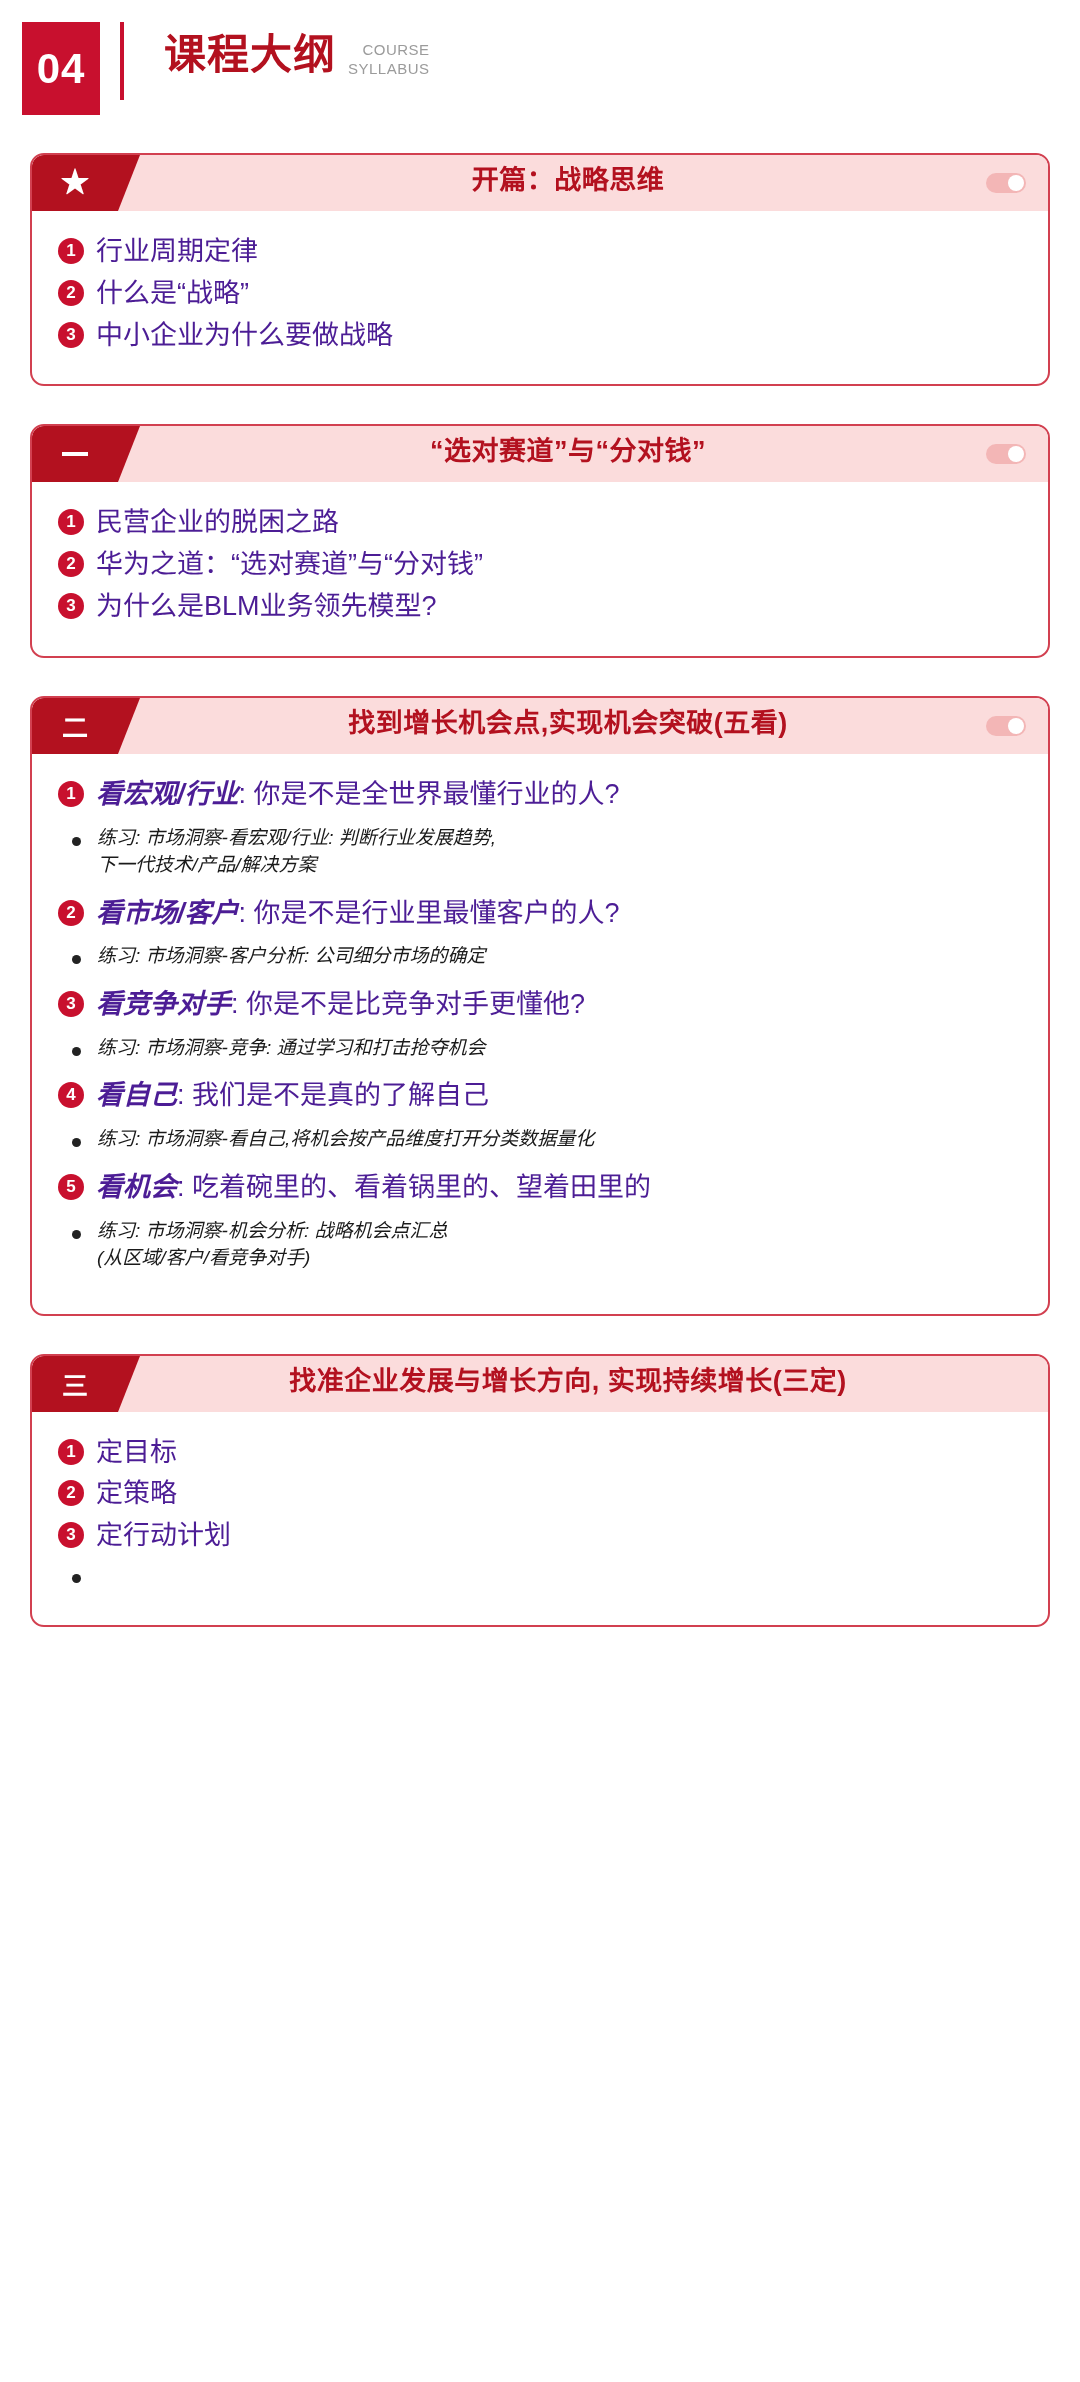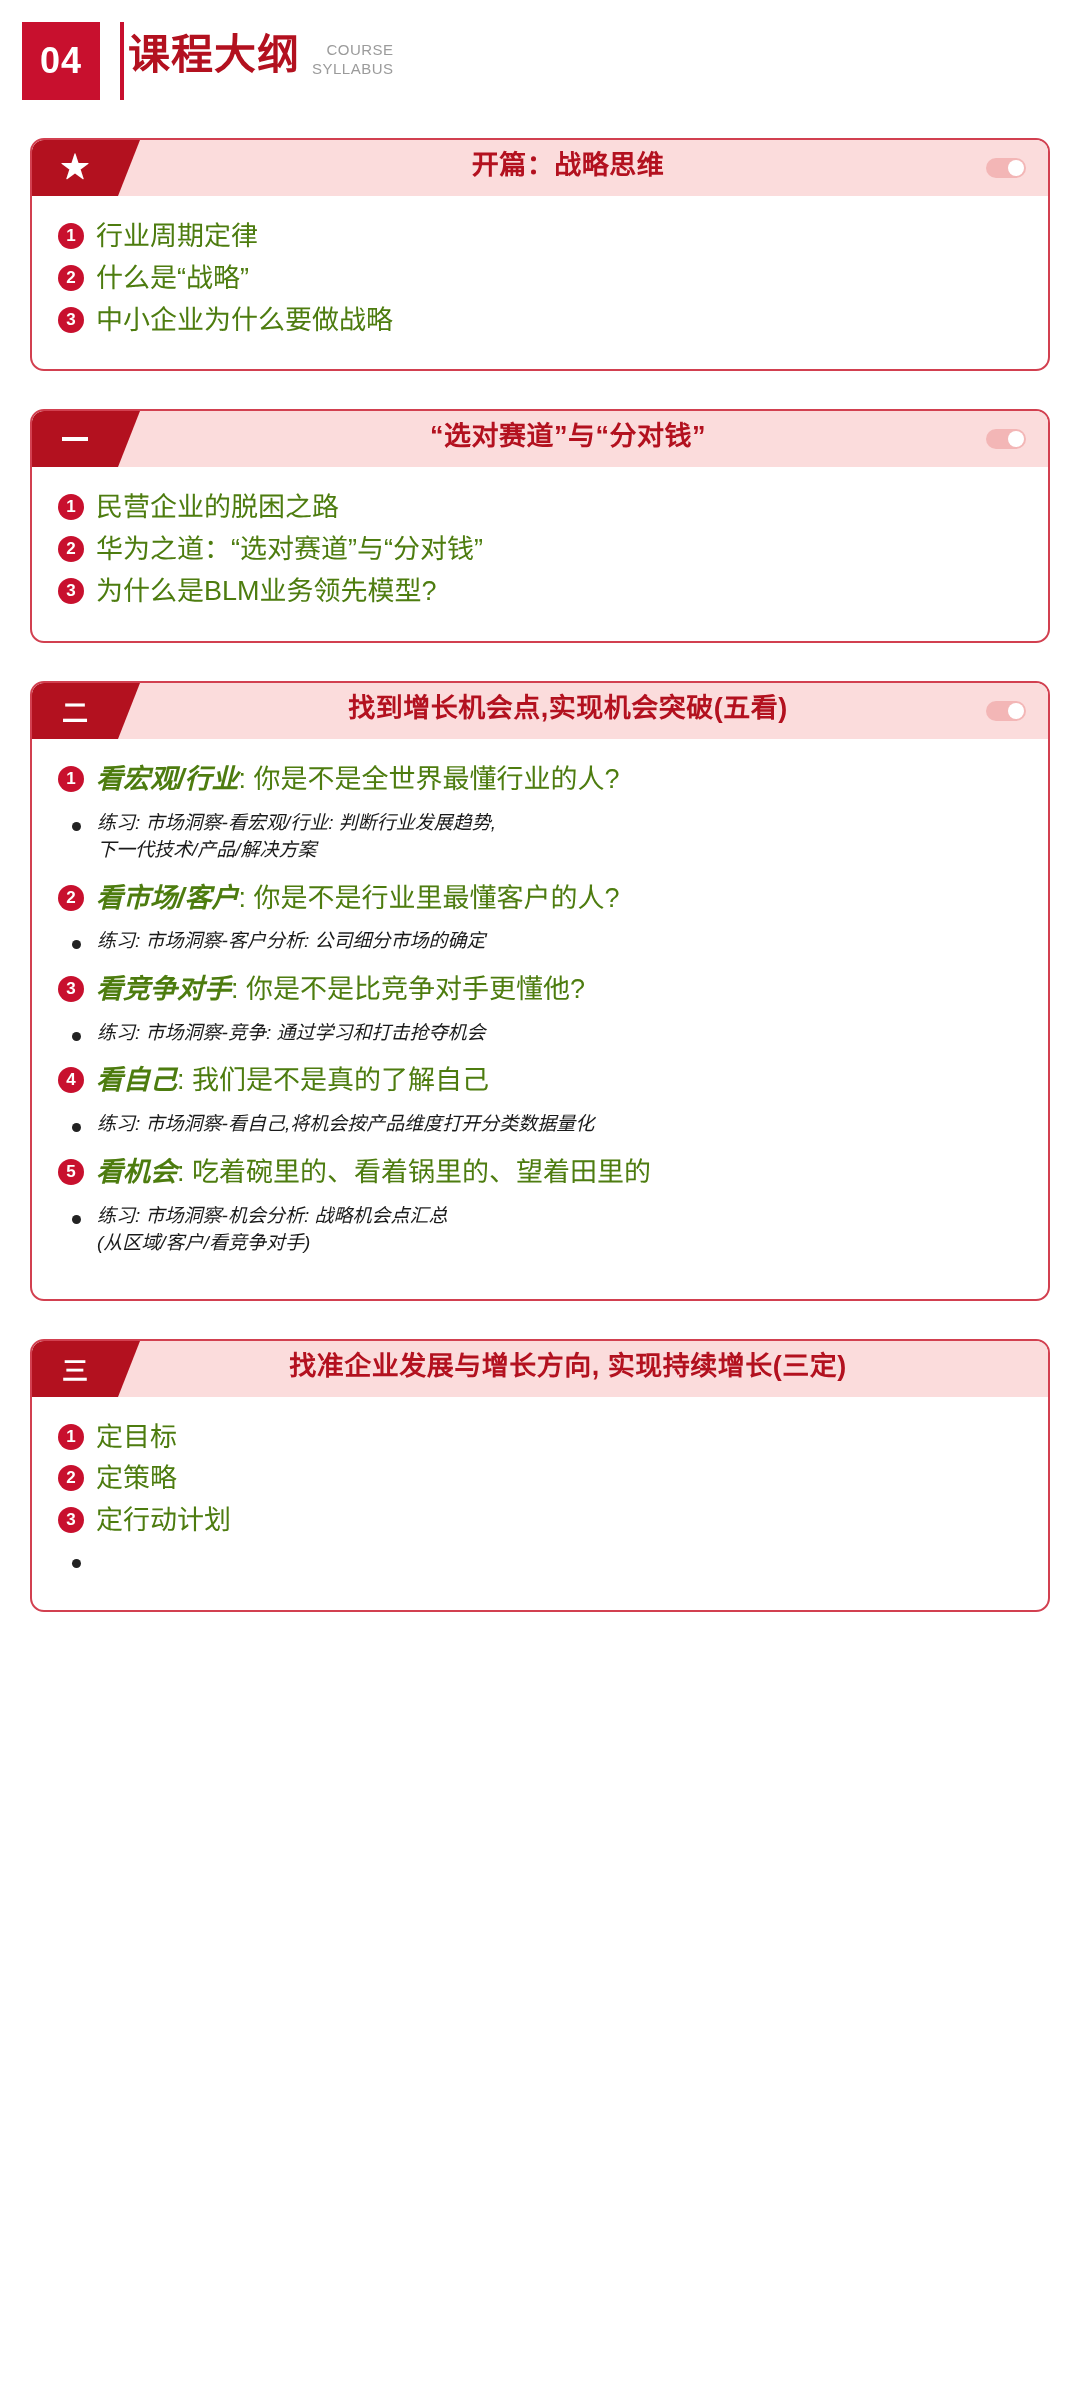--- a/index.html
+++ b/index.html
@@ -16,38 +16,38 @@
   }
 
   
   .page-header {
     display: flex;
     align-items: flex-start;
     padding: 22px 0 0 22px;
   }
   .num-badge {
     width: 78px;
-    height: 78px;
+    height: 93px;
     background: #c8102e;
     color: #fff;
-    font-size: 36px;
+    font-size: 42px;
     font-weight: bold;
     display: flex;
     align-items: center;
     justify-content: center;
     letter-spacing: 1px;
   }
   .header-divider {
     width: 4px;
     height: 78px;
     background: #c8102e;
     margin-left: 20px;
   }
   .header-text {
-    margin-left: 4px;
+    margin-left: 40px;
     display: flex;
     align-items: flex-start;
     padding-top: 10px;
   }
   .header-title-cn {
     font-size: 42px;
     font-weight: bold;
     color: #b3111f;
     line-height: 1.1;
     letter-spacing: 1px;
@@ -160,21 +160,21 @@
     font-weight: bold;
     display: flex;
     align-items: center;
     justify-content: center;
     margin-right: 12px;
     margin-top: 5px;
   }
   .item-text {
     font-size: 27px;
     line-height: 1.4;
-    color: #4d7c0f;
+    color: #4c1d95;
   }
   .item-text.bold-lead b { font-weight: bold; font-style: italic; }
 
   .subitem {
     display: flex;
     align-items: flex-start;
     margin: 6px 0 16px 4px;
   }
   .subitem .bullet {
     flex: 0 0 auto;

